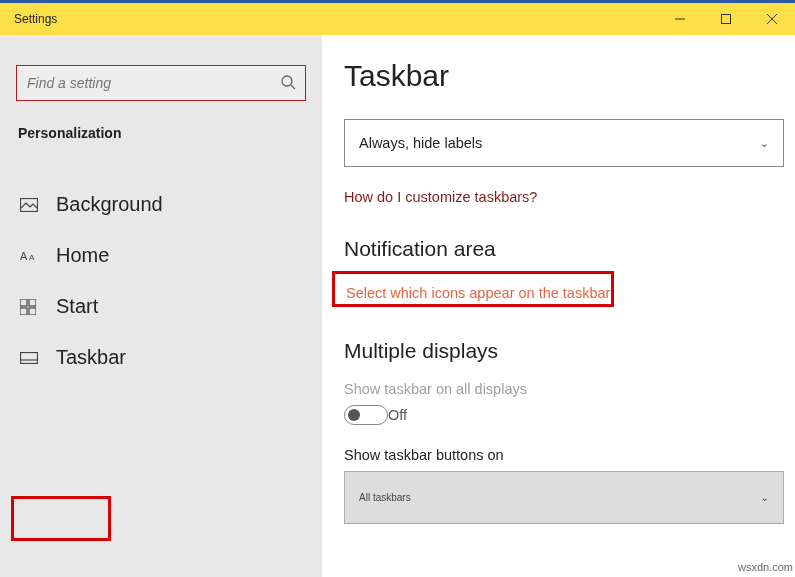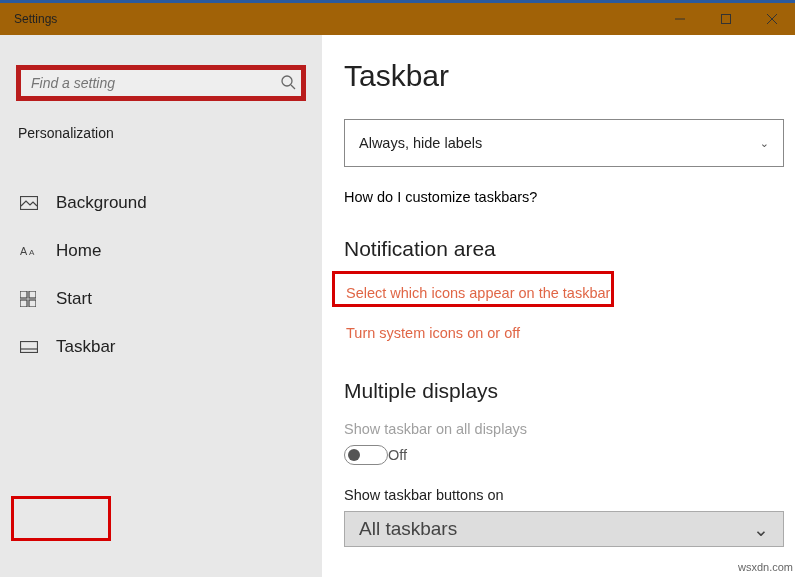--- a/index.html
+++ b/index.html
@@ -1,50 +1,50 @@
 <!DOCTYPE html>
 <html><head>
   <meta charset="utf-8">
   <style>
     * { margin: 0; padding: 0; box-sizing: border-box; font-family: "Segoe UI", Arial, sans-serif; }
     body { width: 795px; height: 577px; background: #fff; overflow: hidden; position: relative; border-top: 3px solid #2a5a9f; }
-    .titlebar { height: 32px; display: flex; align-items: center; padding-left: 14px; background: #a16207; }
+    .titlebar { height: 32px; display: flex; align-items: center; padding-left: 14px; background: #fde047; }
     .titlebar-title { font-size: 12px; color: #222; }
     .titlebar-controls { margin-left: auto; display: flex; }
     .titlebar-btn { width: 46px; height: 32px; display: flex; align-items: center; justify-content: center; color: #333; }
     .titlebar-btn svg { width: 10px; height: 10px; }
     .content { display: flex; height: calc(577px - 35px); }
     .sidebar { width: 322px; background: #e8e8e8; padding-top: 22px; }
     .home-row { display: flex; align-items: center; padding: 10px 18px 10px 20px; gap: 14px; cursor: default; }
     .home-row .icon-wrap { width: 18px; display: flex; }
     .home-row span.label { font-size: 14.5px; color: #222; }
     .search-wrap { margin: 8px 16px 14px 16px; position: relative; }
-    .search-input { width: 100%; height: 36px; border: 5px solid #b91c1c; background: #eee; padding: 0 34px 0 10px; font-size: 14px; font-style: italic; color: #666; }
+    .search-input { width: 100%; height: 36px; border: 1px solid #b91c1c; background: #eee; padding: 0 34px 0 10px; font-size: 14px; font-style: italic; color: #666; }
     .search-icon { position: absolute; right: 10px; top: 9px; color: #666; }
-    .category { font-weight: 400; font-size: 14px; padding: 10px 12px 10px 18px; color: #222; }
+    .category { font-weight: 700; font-size: 14px; padding: 10px 12px 10px 18px; color: #222; }
     .nav-list { margin-top: 28px; }
     .nav-item { display: flex; align-items: center; padding: 14px 18px 14px 20px; gap: 16px; cursor: default; }
     .nav-item .icon-wrap { width: 20px; display: flex; align-items: center; color: #444; }
-    .nav-item .label { font-size: 17px; color: #222; }
+    .nav-item .label { font-size: 20px; color: #222; }
     .highlight-box-1 { position: absolute; left: 332px; top: 268px; width: 282px; height: 36px; border: 3px solid #d60000; pointer-events: none; }
     .highlight-box-2 { position: absolute; left: 11px; top: 493px; width: 100px; height: 45px; border: 3px solid #d60000; pointer-events: none; }
     .main { flex: 1; padding: 24px 0 0 22px; background: #fff; overflow: hidden; }
     .page-title { font-size: 30px; font-weight: 400; color: #222; margin-bottom: 26px; }
     .dropdown { height: 48px; border: 1px solid #888; display: flex; align-items: center; padding: 0 14px; font-size: 14.5px; color: #222; width: 440px; position: relative; }
     .dropdown .chev { margin-left: auto; color: #555; font-size: 11px; }
-    .link { color: #000000; font-size: 14.5px; display: block; margin: 22px 0 10px 0; cursor: default; }
+    .link { color: #7f1d1d; font-size: 14.5px; display: block; margin: 22px 0 10px 0; cursor: default; }
     .section-h { font-size: 21px; font-weight: 400; color: #222; margin-top: 32px; margin-bottom: 18px; }
     .link-row { color: #e06646; font-size: 14.5px; padding: 6px 2px; cursor: default; margin-bottom: 12px; }
     .disabled-label { color: #a0a0a0; font-size: 14.5px; margin-bottom: 8px; }
     .toggle-row { display: flex; align-items: center; margin-bottom: 22px; }
     .toggle { width: 44px; height: 20px; border: 1.5px solid #888; border-radius: 10px; position: relative; }
     .toggle-knob { width: 12px; height: 12px; background: #555; border-radius: 50%; position: absolute; left: 3px; top: 2.5px; }
     .toggle-state { font-size: 14.5px; color: #555; }
     .sub-label { font-size: 14.5px; color: #222; margin-bottom: 8px; }
-    .dropdown2 { height: 36px; background: #ddd; border: 1px solid #aaa; display: flex; align-items: center; padding: 10px 14px; font-size: 19px; color: #444; width: 440px; }
+    .dropdown2 { height: 53px; background: #ddd; border: 1px solid #aaa; display: flex; align-items: center; padding: 10px 14px; font-size: 10px; color: #444; width: 440px; }
     .watermark { position: absolute; right: 2px; bottom: 4px; font-size: 11px; color: #666; }
   </style>
 </head>
 <body>
 
 <div class="titlebar">
   <span class="titlebar-title">Settings</span>
   <div class="titlebar-controls">
     <div class="titlebar-btn">
         <svg viewBox="0 0 10 10">
@@ -123,21 +123,20 @@
 
     <div class="dropdown">
       <span>Always, hide labels</span>
       <span class="chev">⌄</span>
     </div>
 
     <a class="link">How do I customize taskbars?</a>
 
     <h2 class="section-h">Notification area</h2>
     <div class="link-row">Select which icons appear on the taskbar</div>
-    <div class="link-row">Turn system icons on or off</div>
 
     <h2 class="section-h">Multiple displays</h2>
     <div class="disabled-label">Show taskbar on all displays</div>
     <div class="toggle-row">
       <div class="toggle">
           <div class="toggle-knob"></div>
         </div>
       <span class="toggle-state">Off</span>
     </div>
     <div class="sub-label">Show taskbar buttons on</div>

